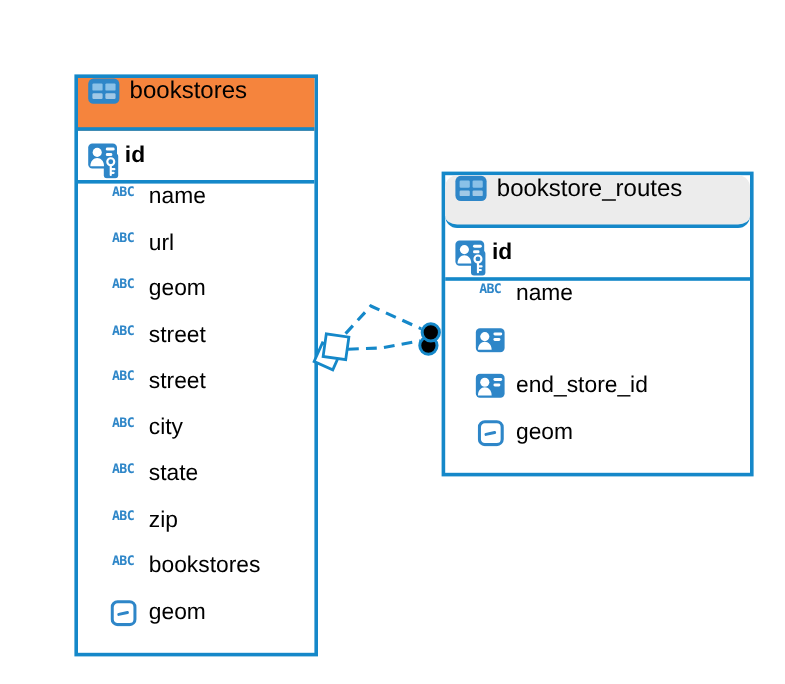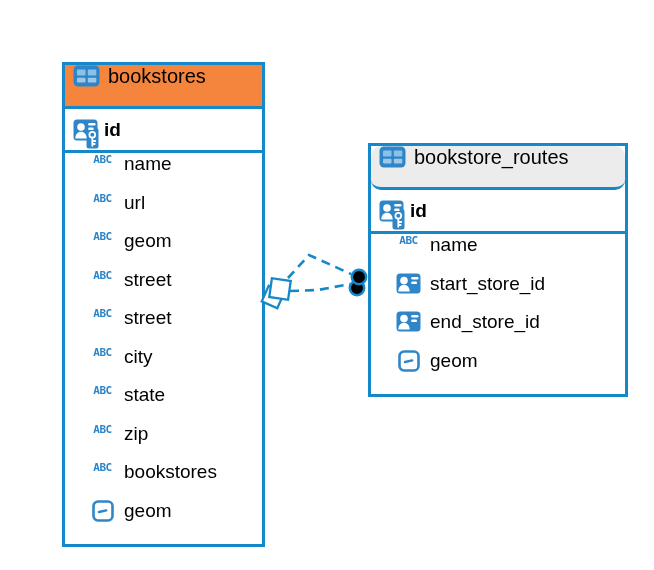--- a/index.html
+++ b/index.html
@@ -174,21 +174,20 @@
     <div class="trow">
       <span class="icw">
         <svg width="25" height="21" viewBox="0 0 25 21">
           <rect x="0.5" y="0.5" width="24" height="20" rx="3.5" class="ic-fill"></rect>
           <circle cx="8" cy="7.5" r="3.8" class="ic-white"></circle>
           <path d="M2.3 18.5 c0-4.3 2.7-6.8 5.7-6.8 c3 0 5.7 2.5 5.7 6.8 z" class="ic-white"></path>
           <rect x="15.2" y="4" width="7.3" height="2.5" rx="1.2" class="ic-white"></rect>
           <rect x="15.2" y="8.6" width="5.8" height="2.5" rx="1.2" class="ic-white"></rect>
         </svg>
       </span>
-      <span>start_store_id</span>
     </div>
     <div class="trow">
       <span class="icw">
         <svg width="25" height="21" viewBox="0 0 25 21">
           <rect x="0.5" y="0.5" width="24" height="20" rx="3.5" class="ic-fill"></rect>
           <circle cx="8" cy="7.5" r="3.8" class="ic-white"></circle>
           <path d="M2.3 18.5 c0-4.3 2.7-6.8 5.7-6.8 c3 0 5.7 2.5 5.7 6.8 z" class="ic-white"></path>
           <rect x="15.2" y="4" width="7.3" height="2.5" rx="1.2" class="ic-white"></rect>
           <rect x="15.2" y="8.6" width="5.8" height="2.5" rx="1.2" class="ic-white"></rect>
         </svg>

